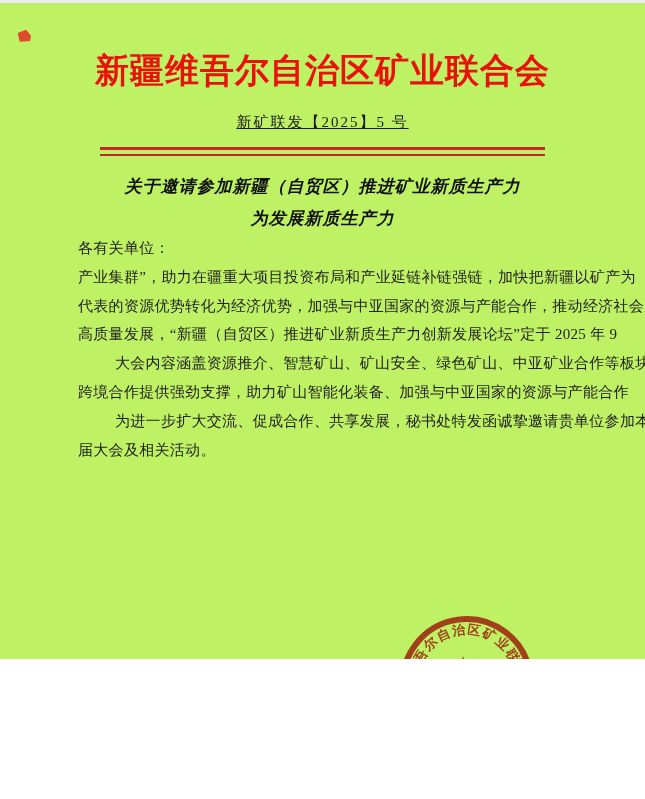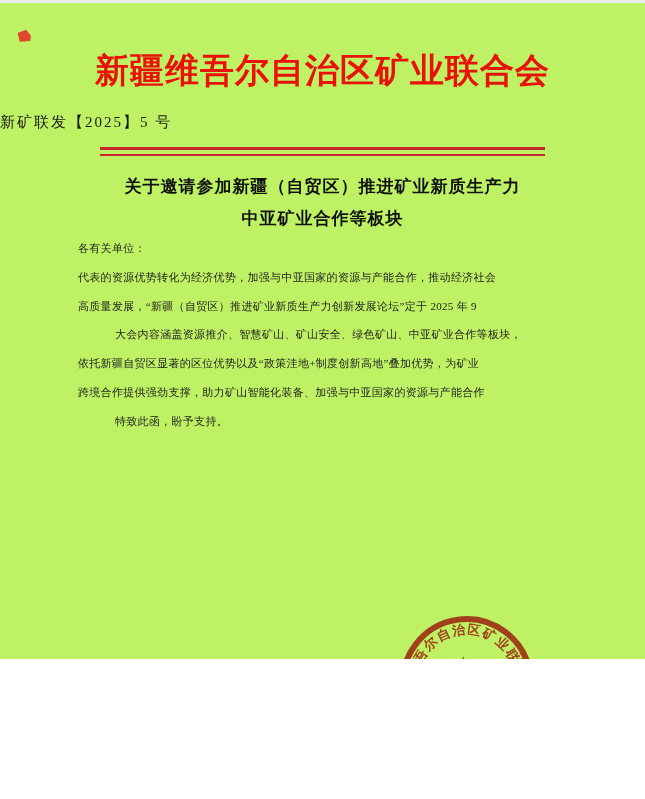--- a/index.html
+++ b/index.html
@@ -22,39 +22,39 @@
     clip-path:polygon(0 18%,68% 0,100% 55%,88% 100%,8% 92%);
   }
   .org-title{
     position:absolute;left:0;top:48px;width:645px;margin:0;
     text-align:center;
     font-size:34px;font-weight:700;letter-spacing:1px;
     color:#e8120b;
   }
   .doc-number{
     position:absolute;left:0;top:113px;width:645px;
-    text-align:left;
-    font-size:15px;letter-spacing:2px;color:#1a1a1a;
+    text-align:center;
+    font-size:15px;letter-spacing:2px;color:#1a1a1a;text-decoration:underline;
   }
   .red-rule{
     position:absolute;height:4px;
     border-top:3px solid #c5272d;
     border-bottom:2px solid #c5272d;
   }
   .top-rule{left:100px;top:147px;width:445px;}
   .bottom-rule{left:78px;top:722px;width:480px;z-index:1;}
   .subject{
     position:absolute;left:0;top:171px;width:645px;
     text-align:center;
     font-size:17px;font-weight:700;letter-spacing:1px;
-    line-height:31.5px;color:#111;
+    line-height:31.5px;color:#111;font-style:italic;
   }
   .body-block{
     position:absolute;left:78px;top:234px;width:500px;
-    font-size:11px;color:#222;
+    font-size:15px;color:#222;
   }
   .ln{
     height:28.8px;line-height:28.8px;white-space:nowrap;
     letter-spacing:.3px;
   }
   .ind{padding-left:37px;}
   .date-line{
     position:absolute;left:401px;top:669px;z-index:0;
     font-size:15px;letter-spacing:1px;color:#222;
   }
@@ -73,31 +73,32 @@
   <div class="corner-mark"></div>
 
   <h1 class="org-title">新疆维吾尔自治区矿业联合会</h1>
 
   <div class="doc-number">新矿联发【2025】5 号</div>
 
   <div class="red-rule top-rule"></div>
 
   <div class="subject">
     <div>关于邀请参加新疆（自贸区）推进矿业新质生产力</div>
-    <div>中亚矿业合作等板块</div>
+    <div>为发展新质生产力</div>
   </div>
 
   <div class="body-block">
     <div class="ln">各有关单位：</div>
+    <div class="ln">产业集群”，助力在疆重大项目投资布局和产业延链补链强链，加快把新疆以矿产为</div>
     <div class="ln">代表的资源优势转化为经济优势，加强与中亚国家的资源与产能合作，推动经济社会</div>
     <div class="ln">高质量发展，“新疆（自贸区）推进矿业新质生产力创新发展论坛”定于 2025 年 9</div>
     <div class="ln ind">大会内容涵盖资源推介、智慧矿山、矿山安全、绿色矿山、中亚矿业合作等板块，</div>
-    <div class="ln">依托新疆自贸区显著的区位优势以及“政策洼地+制度创新高地”叠加优势，为矿业</div>
     <div class="ln">跨境合作提供强劲支撑，助力矿山智能化装备、加强与中亚国家的资源与产能合作</div>
-    <div class="ln ind">特致此函，盼予支持。</div>
+    <div class="ln ind">为进一步扩大交流、促成合作、共享发展，秘书处特发函诚挚邀请贵单位参加本</div>
+    <div class="ln">届大会及相关活动。</div>
   </div>
 
   <div class="date-line">2025 年 5 月 8 日</div>
 
   <svg class="seal" viewBox="0 0 160 160" xmlns="http://www.w3.org/2000/svg">
     <g transform="rotate(-8 80 80)" opacity="0.9">
       <circle cx="80" cy="78" r="64" fill="none" stroke="#d3302f" stroke-width="6"></circle>
       <path fill="#d3302f" d="M80,51 L85.4,66.6 L101.9,66.9 L88.8,76.8 L93.5,92.6 L80,83.2 L66.5,92.6 L71.2,76.8 L58.1,66.9 L74.6,66.6 Z"></path>
       <path id="sealTextArc" d="M 35.6,98.7 A 49,49 0 1 1 124.4,98.7" fill="none"></path>
       <text font-size="13" font-weight="700" fill="#d3302f" letter-spacing="1.5" font-family="Liberation Serif, DejaVu Serif, serif">

